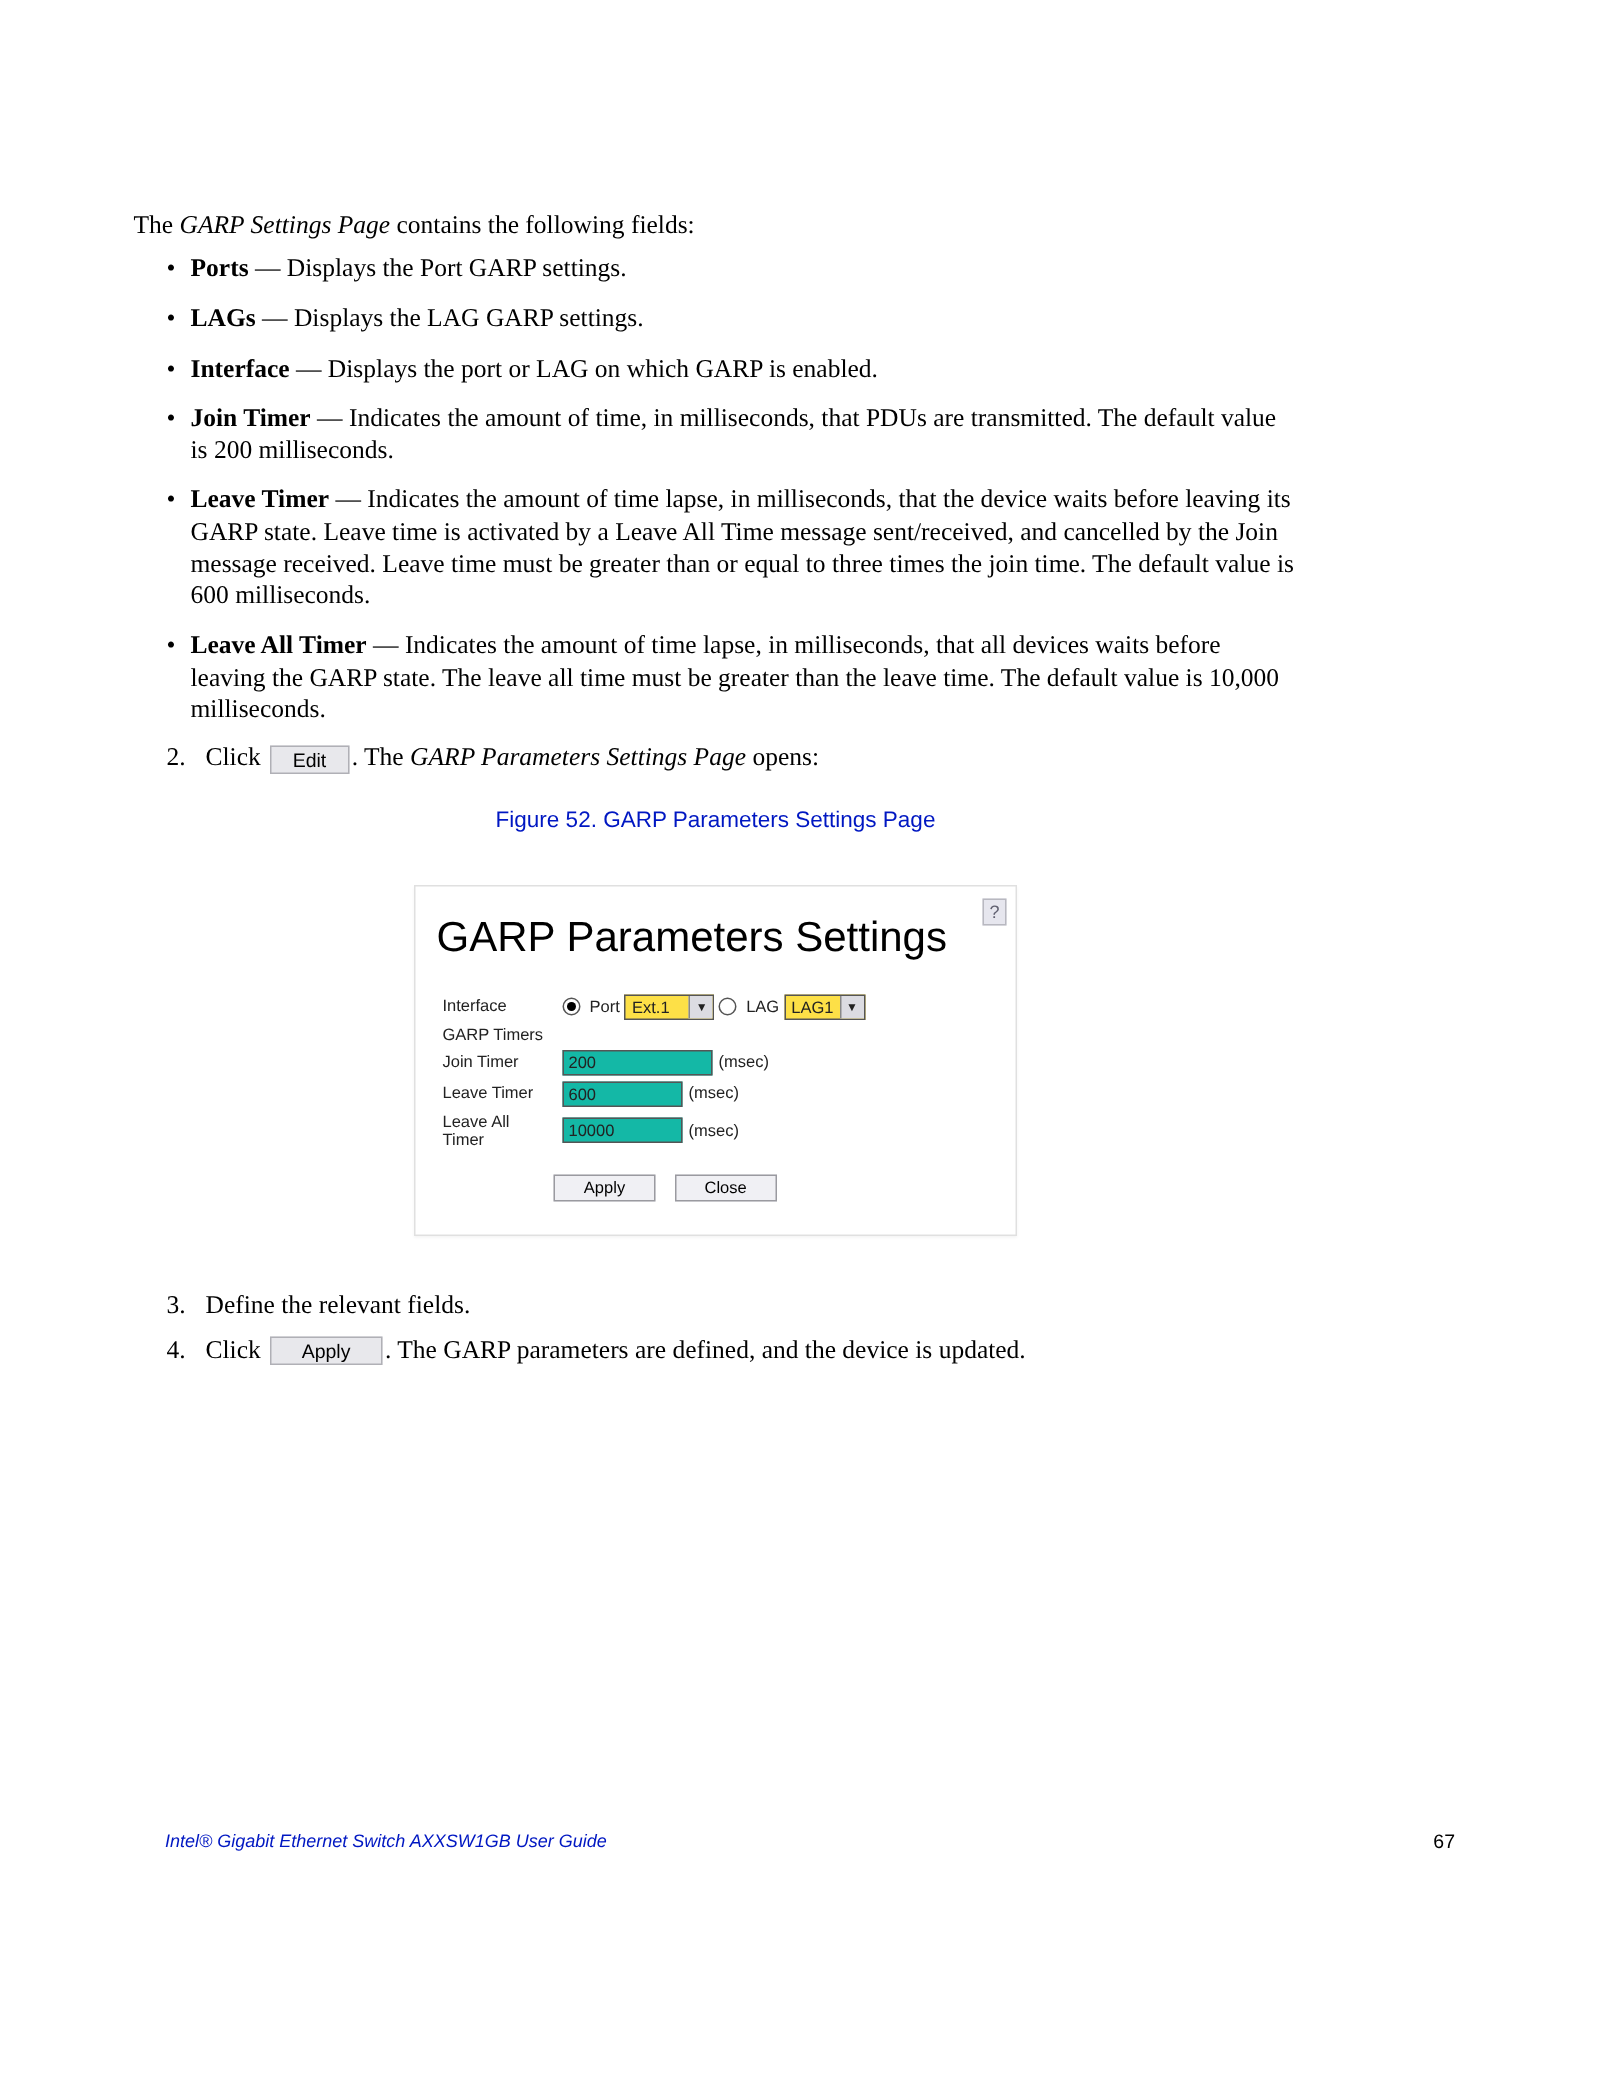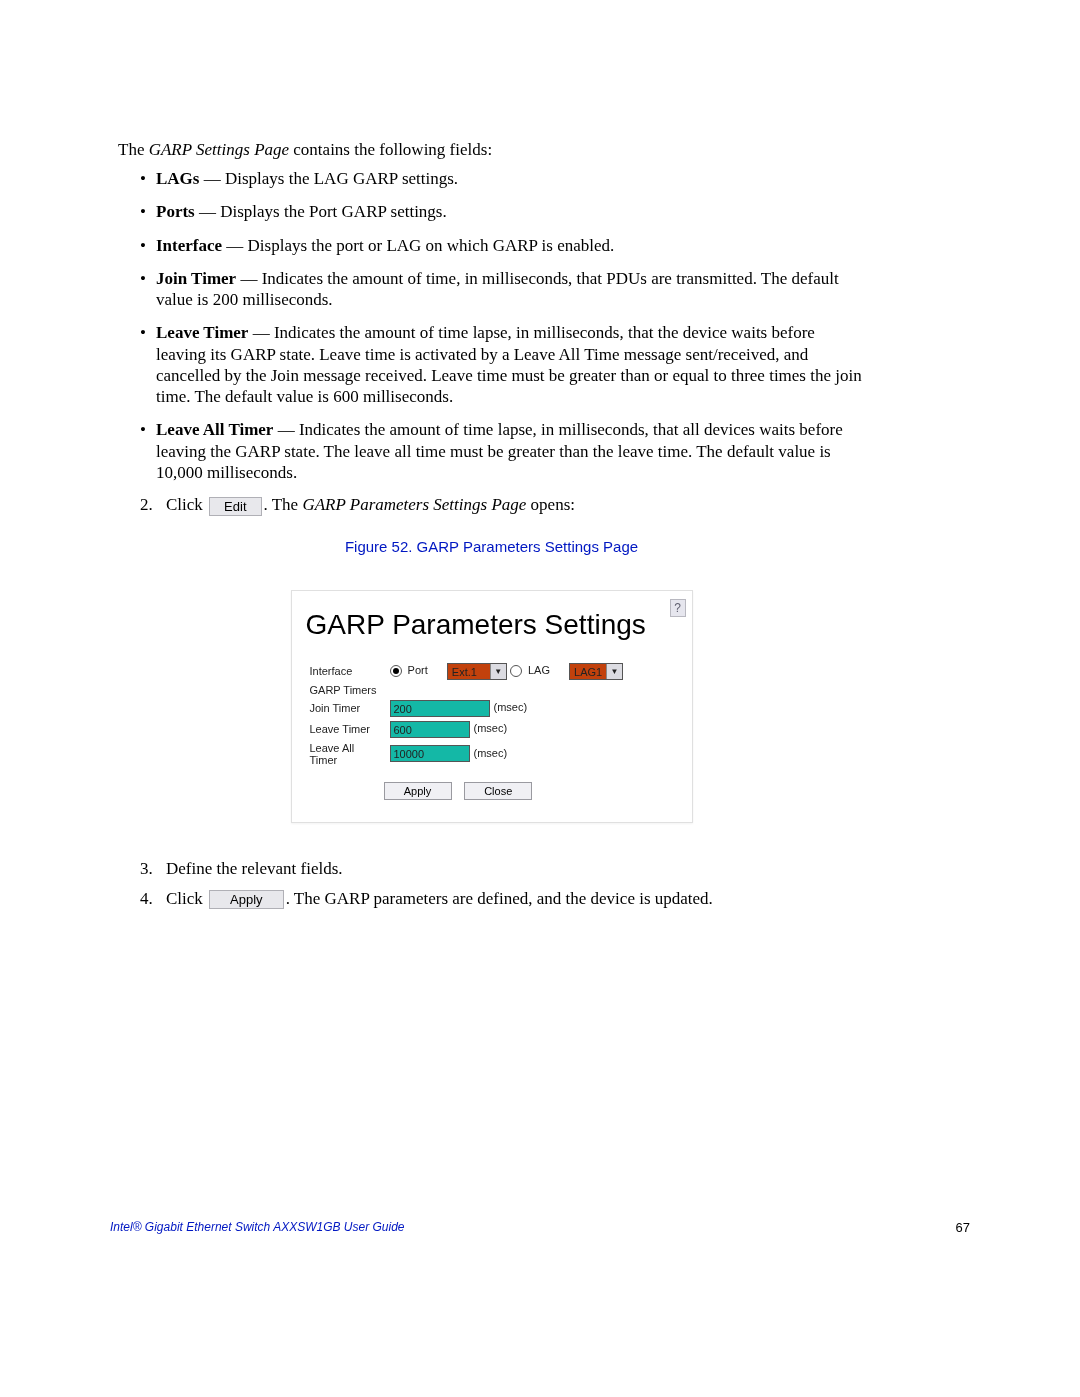--- a/index.html
+++ b/index.html
@@ -9,21 +9,21 @@
       font-family: "Times New Roman", Times, serif;
       font-size: 17px;
       color: #000;
       width: 1080px;
       height: 1397px;
       position: relative;
       box-sizing: border-box;
     }
     .page {
       box-sizing: border-box;
-      padding: 140px 215px 0 118px;
+      padding: 140px 215px 0 89px;
       width: 1080px;
       height: 1305px;
       position: relative;
     }
     .intro {
       margin-bottom: 8px;
     }
     .intro .em1 { font-style: italic; }
     ul.fields {
       list-style: none;
@@ -134,29 +134,28 @@
       content: "";
       position: absolute;
       width: 6px; height: 6px;
       background: #000;
       border-radius: 50%;
       left: 2px; top: 2px;
     }
     .dlg .dd {
       display: inline-block;
       border: 1px solid #555;
-      background: #c2410c;
+      background: #fde047;
       font-size: 11px;
       position: relative;
       height: 17px;
       line-height: 16px;
       padding: 0 18px 0 4px;
       box-sizing: border-box;
       vertical-align: middle;
-      margin-left: 16px;
     }
     .dlg .dd.arrowed::after {
       content: "▼";
       font-size: 8px;
       position: absolute;
       right: 0; top: 0;
       width: 15px; height: 15px;
       text-align: center;
       line-height: 15px;
       border-left: 1px solid #888;
@@ -207,22 +206,22 @@
 </head>
 <body>
 
 <div class="page">
 
   <div class="intro">
     <span>The </span><span class="em1">GARP Settings Page</span><span> contains the following fields:</span>
   </div>
 
   <ul class="fields">
+    <li><span class="b">Ports</span><span> — Displays the Port GARP settings.</span></li>
     <li><span class="b">LAGs</span><span> — Displays the LAG GARP settings.</span></li>
-    <li><span class="b">Ports</span><span> — Displays the Port GARP settings.</span></li>
     <li><span class="b">Interface</span><span> — Displays the port or LAG on which GARP is enabled.</span></li>
     <li><span class="b">Join Timer</span><span> — Indicates the amount of time, in milliseconds, that PDUs are transmitted. The default value is 200 milliseconds.</span></li>
     <li><span class="b">Leave Timer</span><span> — Indicates the amount of time lapse, in milliseconds, that the device waits before leaving its GARP state. Leave time is activated by a Leave All Time message sent/received, and cancelled by the Join message received. Leave time must be greater than or equal to three times the join time. The default value is 600 milliseconds.</span></li>
     <li><span class="b">Leave All Timer</span><span> — Indicates the amount of time lapse, in milliseconds, that all devices waits before leaving the GARP state. The leave all time must be greater than the leave time. The default value is 10,000 milliseconds.</span></li>
   </ul>
 
   <ol class="steps">
     <li class="step-line">
       <span class="num">2.</span>
       <span>Click </span><span class="inline-btn">Edit</span><span>. The </span><span class="em1">GARP Parameters Settings Page</span><span> opens:</span>

